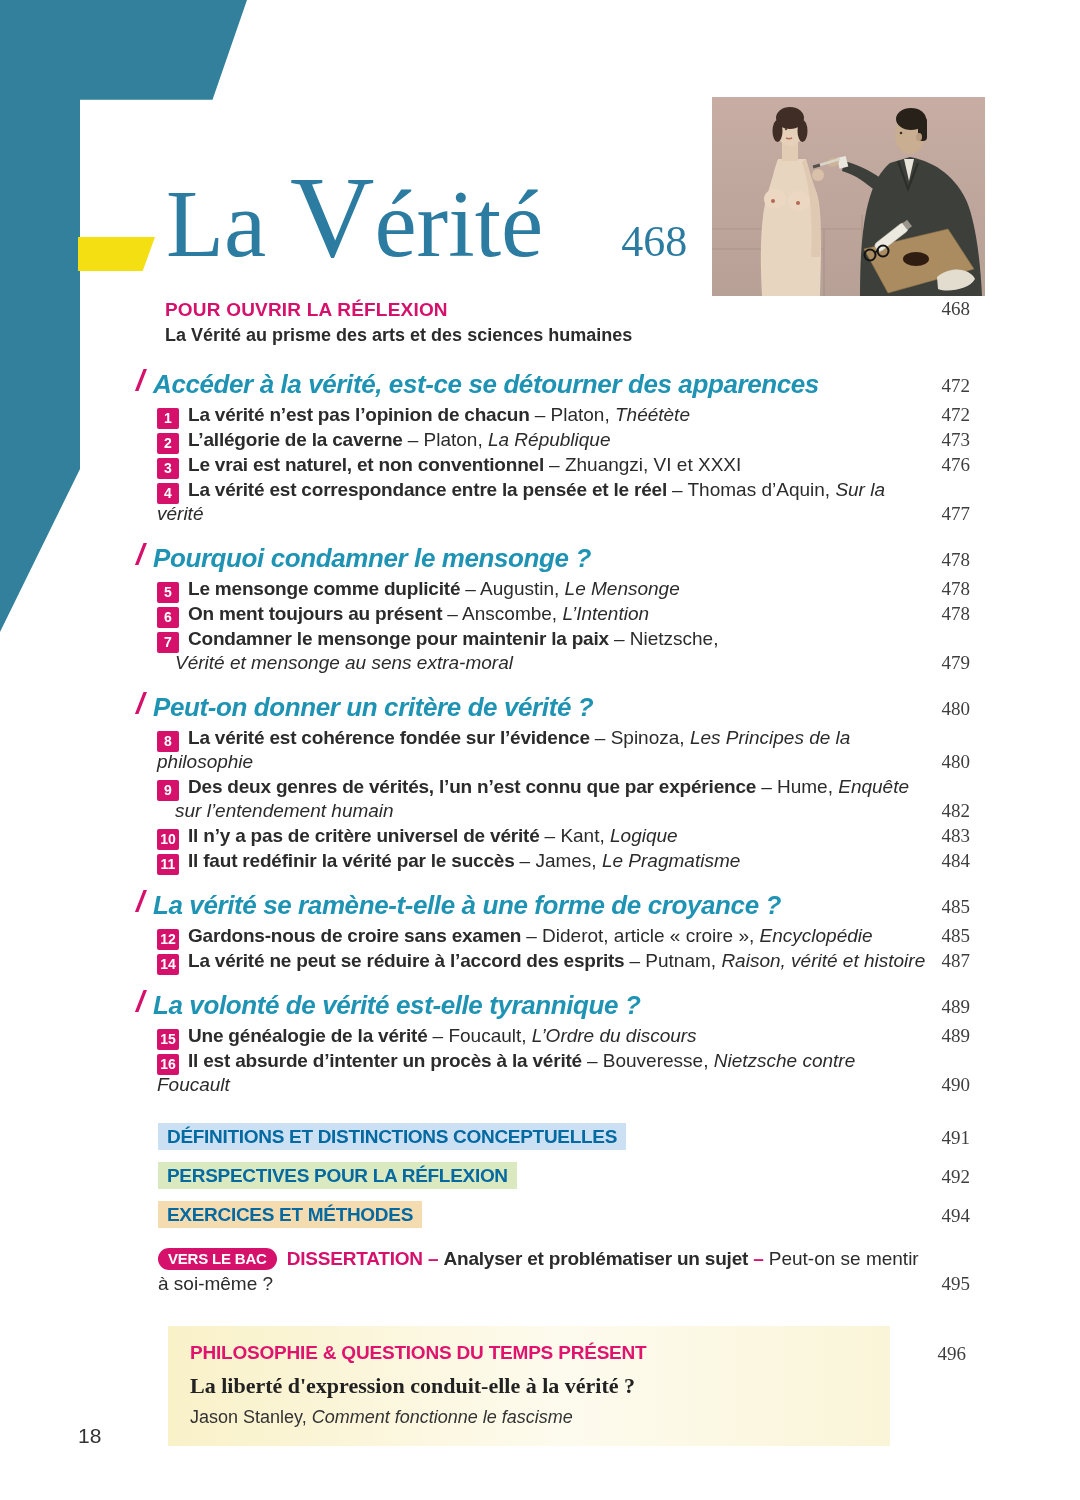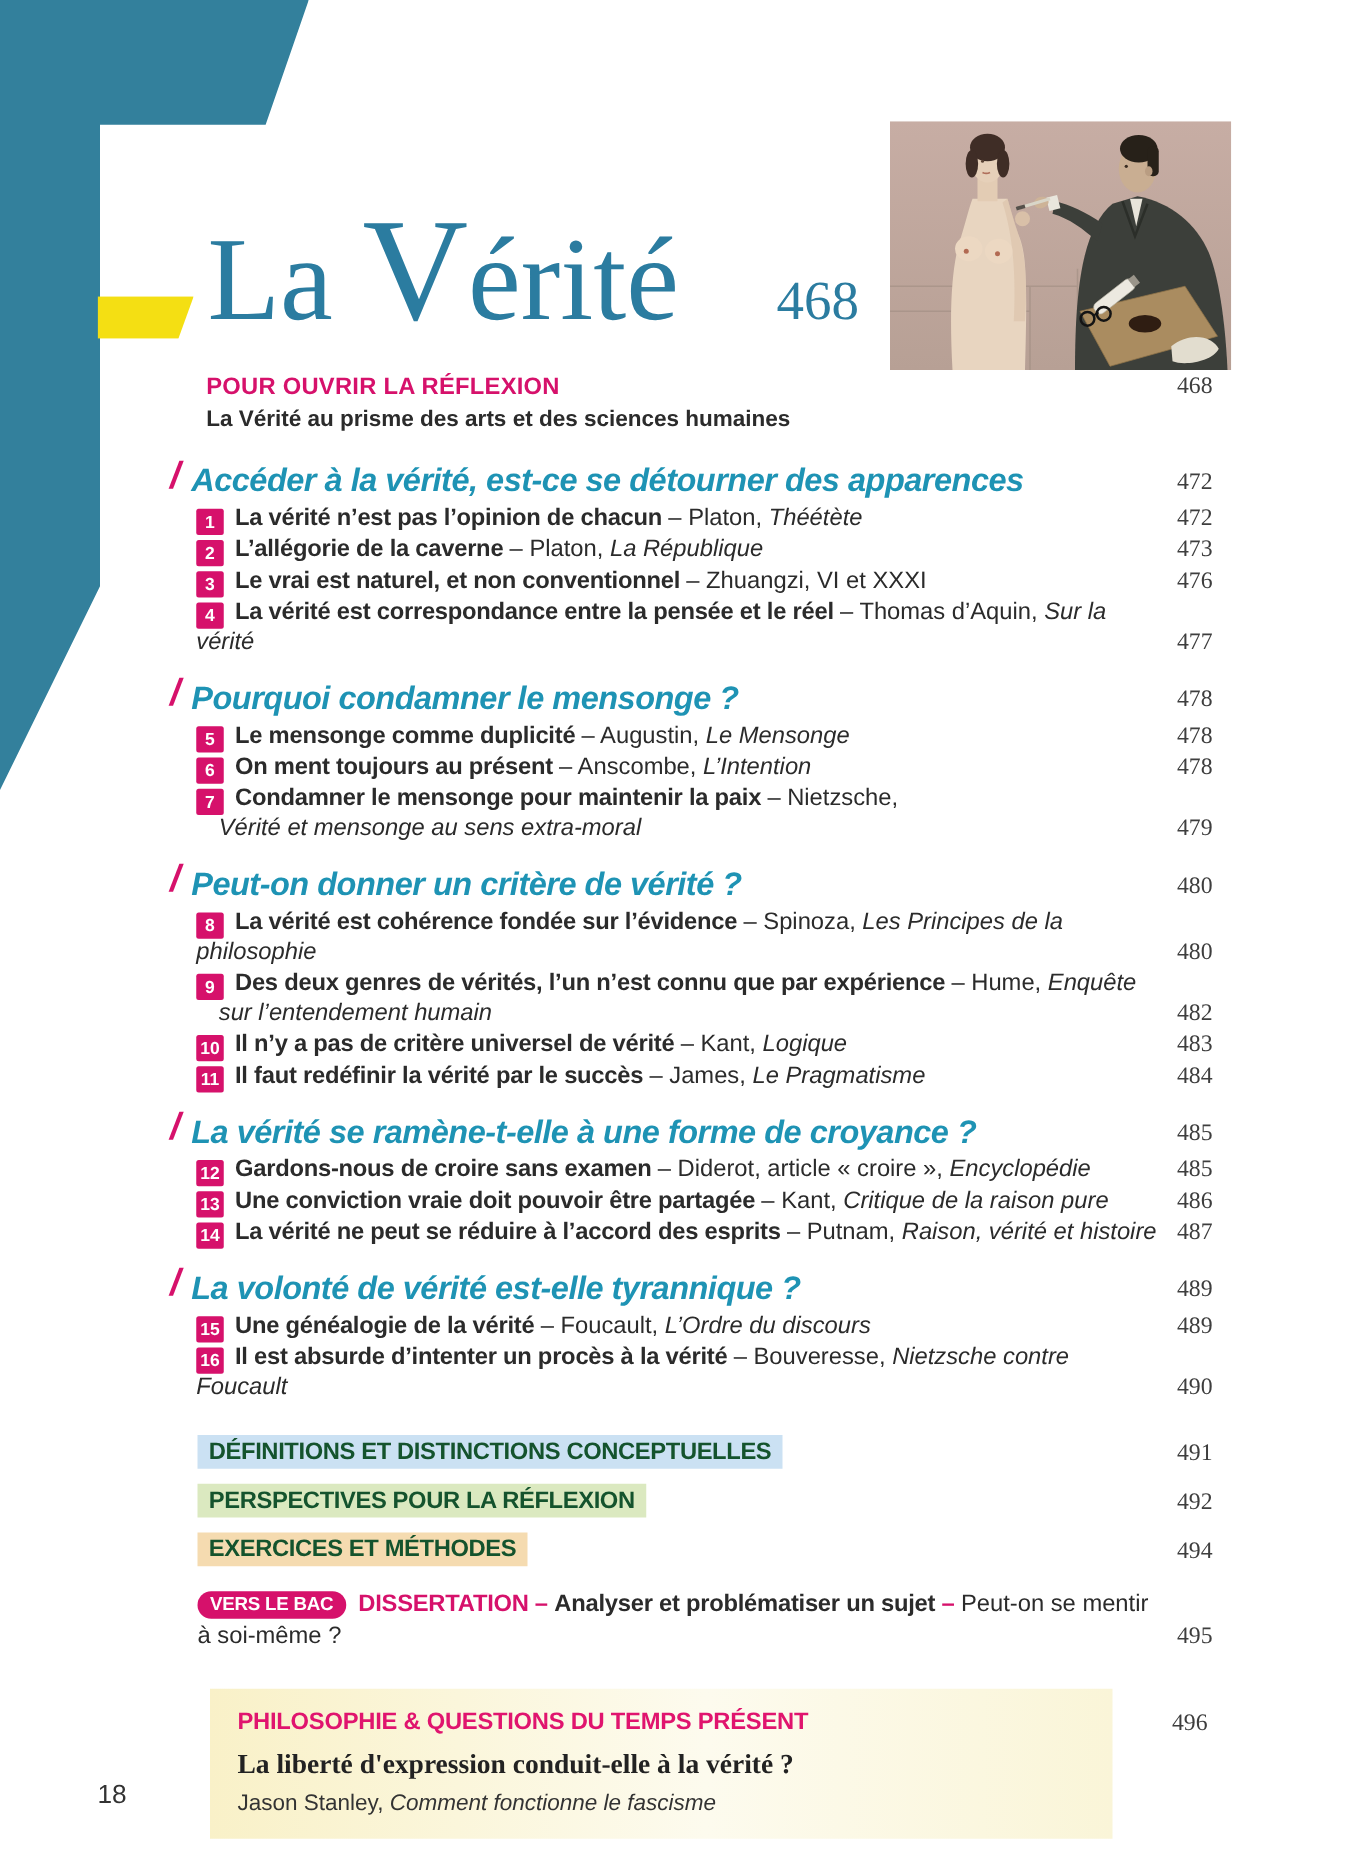--- a/index.html
+++ b/index.html
@@ -41,21 +41,21 @@
   .item-main{flex:1;}
   .badge{display:inline-block;min-width:22px;height:21px;padding:0 3px;background:#d6116b;
     color:#fff;font-weight:bold;font-size:14px;line-height:21px;text-align:center;
     border-radius:2px;margin-right:9px;box-sizing:border-box;position:relative;top:2px;}
   .it-bold{font-weight:bold;letter-spacing:-.2px;}
   .it-rest{margin-left:5px;}
   .seg-i{font-style:italic;}
   .item-line2{padding-left:18px;}
   .extras{margin-top:26px;}
   .extra-row{display:flex;align-items:flex-end;margin-bottom:12px;padding-left:15px;}
-  .extra-label{font-weight:bold;font-size:19px;letter-spacing:-.3px;color:#14532d;
+  .extra-label{font-weight:bold;font-size:19px;letter-spacing:-.3px;color:#0369a1;
     padding:4px 9px 3px;line-height:20px;}
   .extra-spacer{flex:1;}
   .vers{padding-left:15px;margin-top:18px;font-size:19px;line-height:25px;}
   .vers-l2row{display:flex;align-items:flex-end;}
   .vers-l2{flex:1;}
   .vers-badge{display:inline-block;background:#d6116b;color:#fff;font-weight:bold;
     font-size:15px;line-height:15px;padding:3px 10px 4px;border-radius:11px;margin-right:10px;
     position:relative;top:-1px;letter-spacing:-.2px;}
   .vers-dissertation{color:#d6116b;font-weight:bold;letter-spacing:-.2px;}
   .vers-dash{color:#d6116b;font-weight:bold;margin:0 5px;}
@@ -262,26 +262,20 @@
     </div>
     <div class="items">
           <div class="item">
     <div class="item-main">
       <div class="item-line1"><span class="badge">12</span><span class="it-bold">Gardons-nous de croire sans examen</span><span class="it-rest"><span>– Diderot, article « croire », </span><span class="seg-i">Encyclopédie</span></span></div>
     </div>
     <span class="pg item-pg">485</span>
   </div>
           <div class="item">
     <div class="item-main">
-      <div class="item-line1"><span class="badge">13</span><span class="it-bold">Une conviction vraie doit pouvoir être partagée</span><span class="it-rest"><span>– Kant, </span><span class="seg-i">Critique de la raison pure</span></span></div>
-    </div>
-    <span class="pg item-pg">486</span>
-  </div>
-          <div class="item">
-    <div class="item-main">
       <div class="item-line1"><span class="badge">14</span><span class="it-bold">La vérité ne peut se réduire à l’accord des esprits</span><span class="it-rest"><span>– Putnam, </span><span class="seg-i">Raison, vérité et histoire</span></span></div>
     </div>
     <span class="pg item-pg">487</span>
   </div>
         </div>
   </section>
       <section class="section">
     <div class="sec-row">
       <div class="sec-head">
         <span class="sec-slash">/</span>

